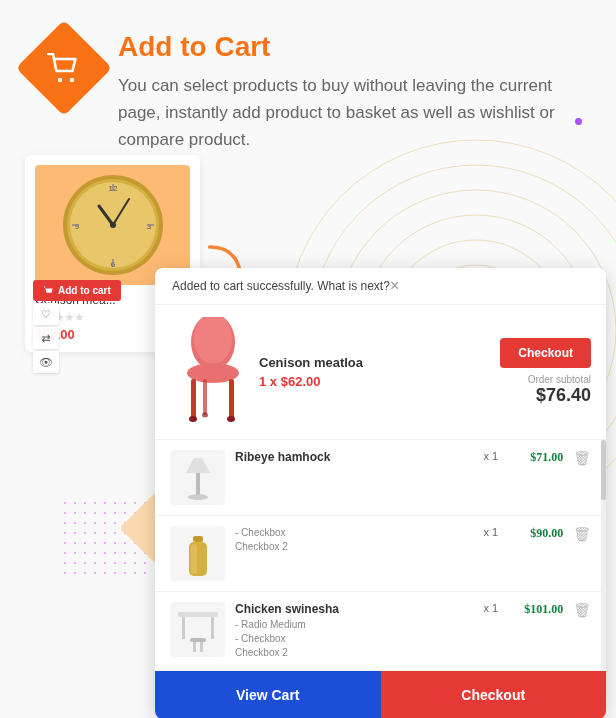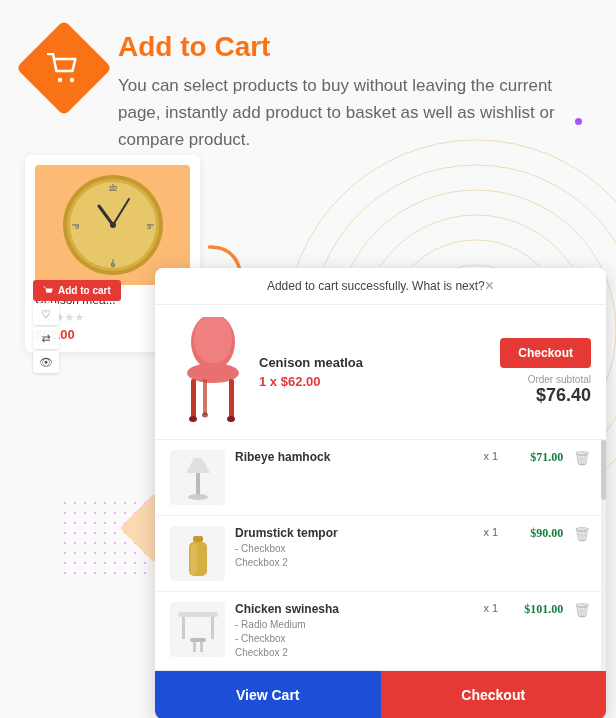--- a/index.html
+++ b/index.html
@@ -199,27 +199,27 @@
       left: 155px;
       right: 10px;
       background: #fff;
       border-radius: 8px;
       box-shadow: 0 4px 20px rgba(0,0,0,0.18);
       z-index: 10;
       overflow: hidden;
     }
 
     .popup-header {
-      padding: 10px 9px;
+      padding: 10px 17px;
       font-size: 12px;
       color: #444;
       border-bottom: 1px solid #eee;
       display: flex;
       align-items: center;
-      justify-content: center;
+      justify-content: flex-start;
     }
     .popup-close {
       font-size: 16px;
       color: #999;
       cursor: pointer;
       line-height: 1;
     }
 
     .popup-top {
       display: flex;
@@ -557,21 +557,20 @@
     <div class="cart-item">
       <div class="cart-item-img">
 
         <svg width="30" height="52" viewBox="0 0 30 52">
           <rect x="10" y="8" width="10" height="6" rx="2" fill="#c49a30"></rect>
           <rect x="6" y="14" width="18" height="34" rx="5" fill="#d4b040"></rect>
           <rect x="8" y="16" width="6" height="30" rx="3" fill="#e8c66a" opacity="0.5"></rect>
         </svg>
       </div>
       <div class="cart-item-info">
-        <div class="cart-item-name">Drumstick tempor</div>
         <div class="cart-item-variant">- Checkbox<br>Checkbox 2</div>
       </div>
       <div class="cart-item-qty">x 1</div>
       <div class="cart-item-price">$90.00</div>
       <div class="cart-item-delete">🗑</div>
     </div>
 
     <div class="cart-item">
       <div class="cart-item-img">
 

